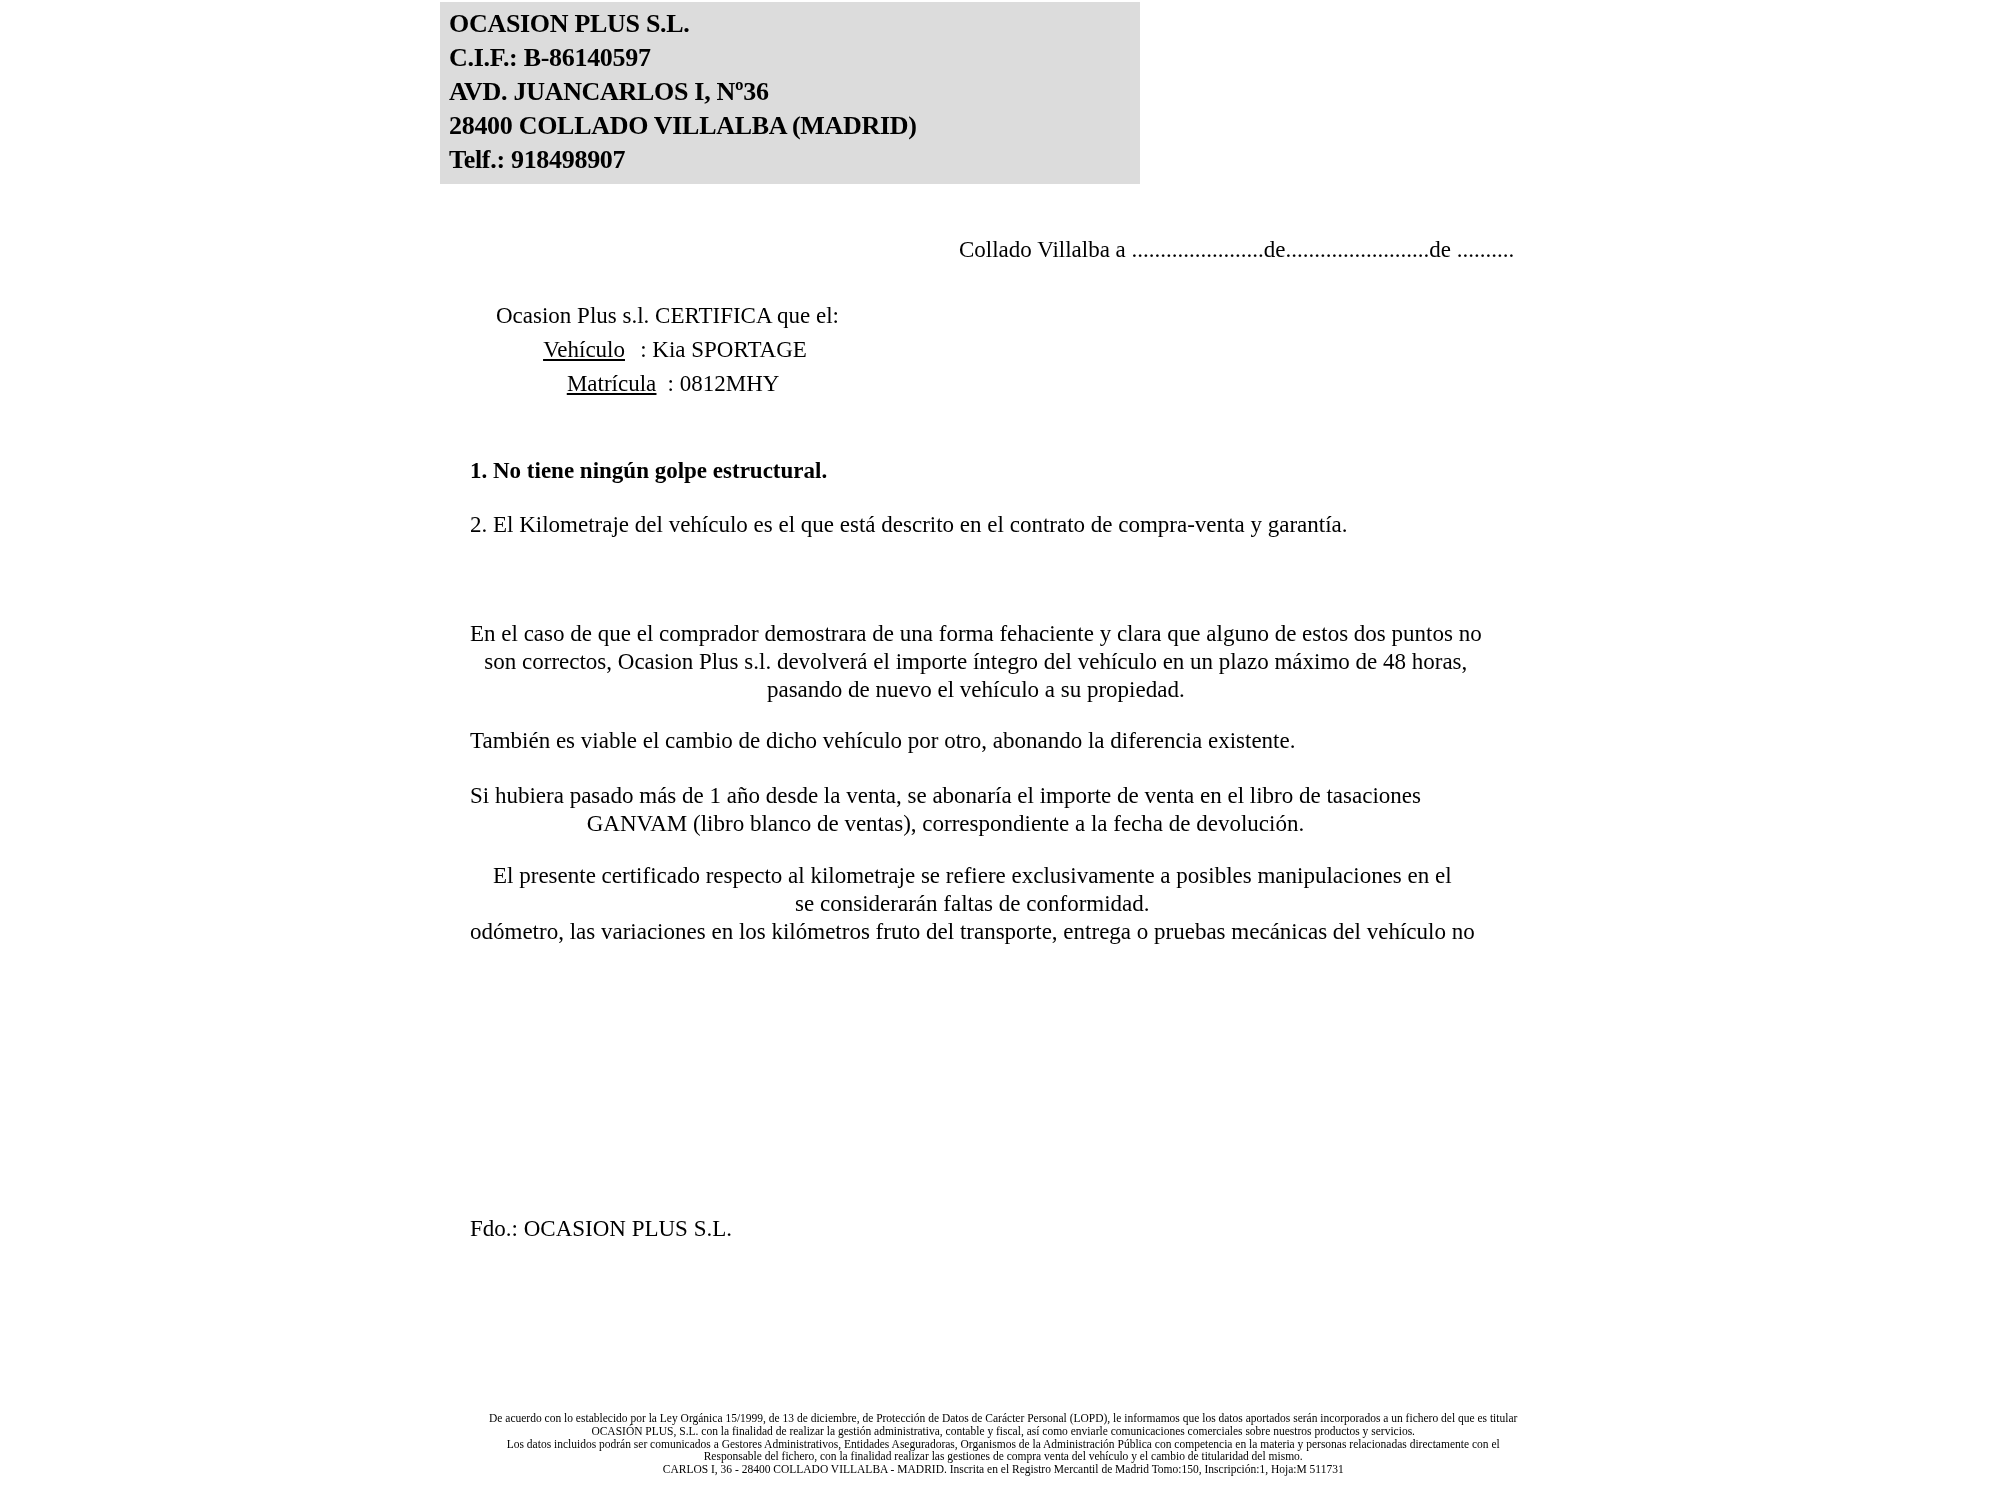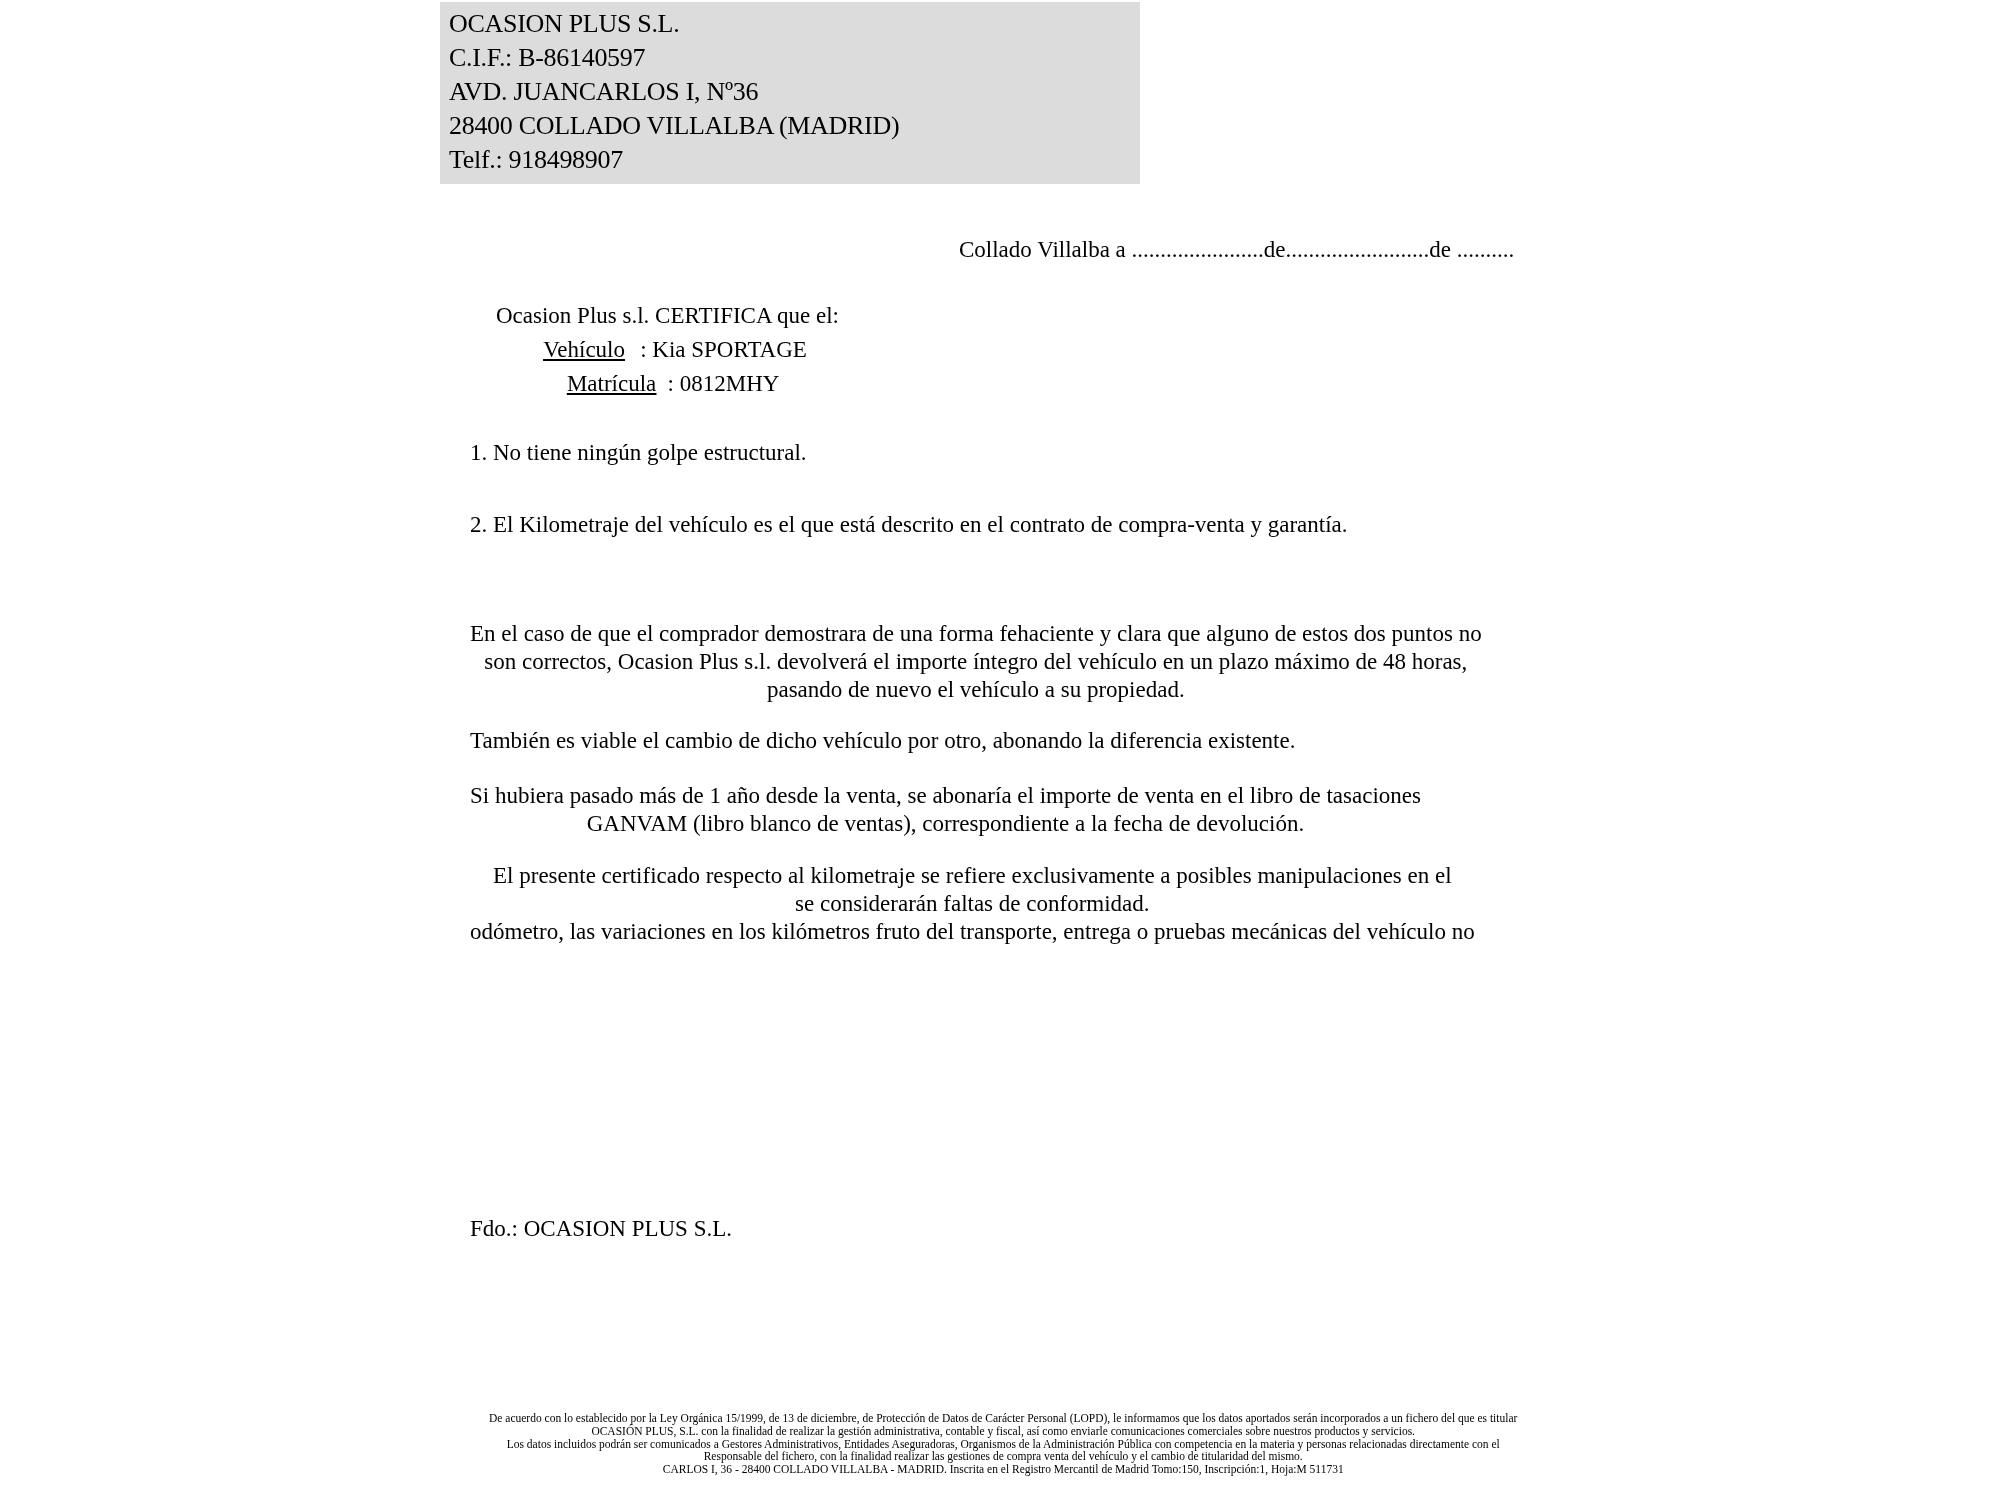--- a/index.html
+++ b/index.html
@@ -16,35 +16,35 @@
   .abs { position:absolute; white-space:nowrap;text-align:center; }
 
   .header-box {
     position:absolute;
     left:440px; top:2px;
     width:700px;
     padding:5px 0 7px 9px;
     background:#dcdcdc;
   }
   .header-box div {
-    font-weight:normal;
+    font-weight:bold;
     font-size:26px;
     line-height:34px;
     white-space:nowrap;
     letter-spacing:-0.3px;
   }
 
   .date-line { left:959px; top:236px; font-size:23px; line-height:28px; }
 
   .cert-block { left:496px; top:299px; font-size:23px; line-height:34px; }
   .kv-label { display:inline-block; width:112px;text-decoration:underline; }
   .kv-label u { text-decoration:underline; }
 
   .statement { left:470px; font-size:23px; line-height:28px; }
-  .st1 { top:439px; }
+  .st1 { top:457px;font-weight:bold; }
   .st2 { top:511px; }
 
   .para { left:470px; font-size:23px; line-height:28px; }
   .p1 { top:620px; }
   .p2 { top:727px; }
   .p3 { top:782px; }
   .p4 { top:862px; }
 
   .signature { left:470px; top:1215px; font-size:23px; line-height:28px; }
 

